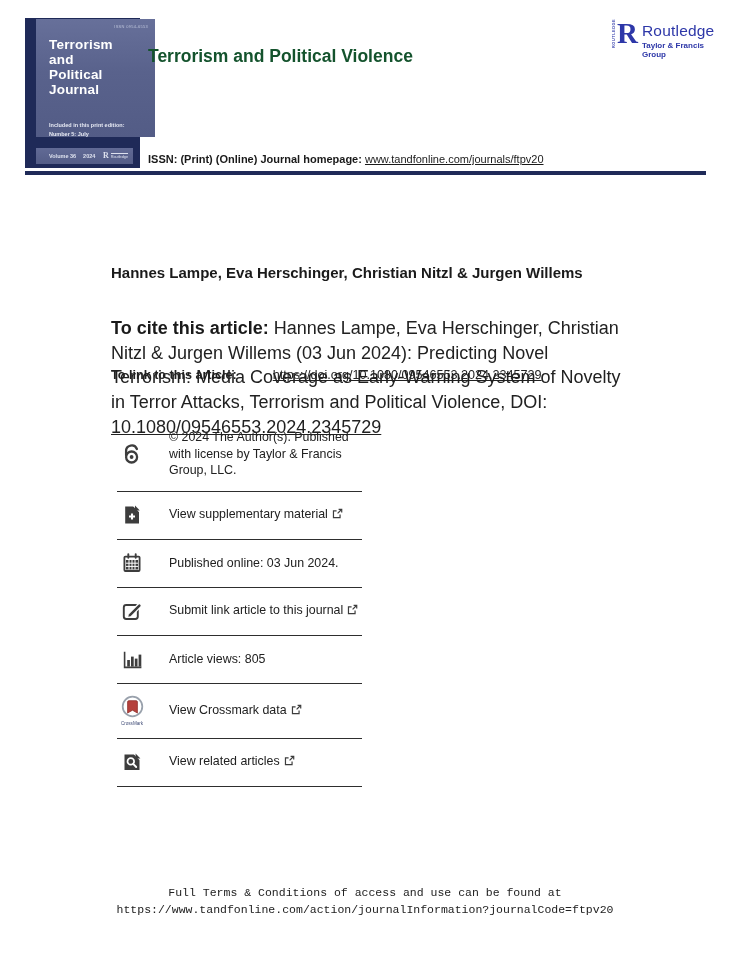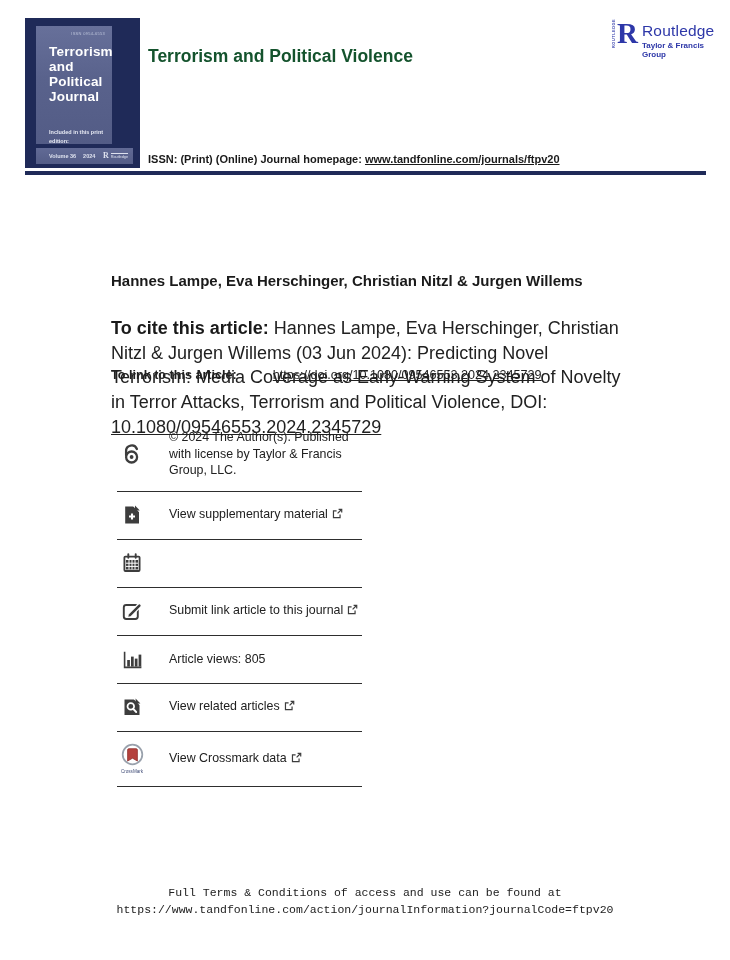--- a/index.html
+++ b/index.html
@@ -1,47 +1,47 @@
 <!DOCTYPE html>
 <html><head>
 <meta charset="utf-8">
 <style>
   * { margin:0; padding:0; box-sizing:border-box; }
   body { background:#e8e8e8; font-family:"Liberation Sans", sans-serif; }
   .page { position:relative; width:730px; height:960px; background:#ffffff; margin:0 auto; overflow:hidden; color:#212121; }
 
   
   .cover { position:absolute; left:25px; top:18px; width:115px; height:150px; background:#1f2a58; }
-  .cover-panel { position:absolute; left:11px; top:8px; width:76px; height:118px;
+  .cover-panel { position:absolute; left:11px; top:1px; width:119px; height:118px;
                  background:linear-gradient(180deg,#67709a 0%,#59628c 45%,#535c86 100%); }
   .cover-issn { text-align:right; padding:5px 7px 0 0; font-size:4px; letter-spacing:.3px; color:#bcc3da; }
   .cover-title { margin-top:9px; padding-left:13px; font-size:13.5px; line-height:1.1; font-weight:bold; color:#ffffff; letter-spacing:.2px; }
   .cover-edition { margin-top:24px; padding-left:13px; font-size:5.5px; line-height:1.6; font-weight:bold; color:#e6e9f3; }
   .cover-band { position:absolute; left:11px; top:130px; width:97px; height:16px;
                 background:linear-gradient(180deg,#616a95,#545d87); display:flex; align-items:center; justify-content:space-between; padding:0 5px 0 13px; }
   .cover-vol { font-size:5.5px; font-weight:bold; color:#dde1ee; display:flex; gap:7px; }
   .cover-pub { display:flex; align-items:center; gap:2px; color:#dde1ee; }
   .cover-pub .r { font-family:"Liberation Serif", serif; font-size:8px; font-weight:bold; line-height:1; }
   .cover-pub .nm { font-size:3.8px; border-top:.5px solid #dde1ee; padding-top:1px; }
 
   
   .journal-title { position:absolute; left:148px; top:46px; font-size:17.5px; font-weight:bold; color:#14532d; }
   .issn-line { position:absolute; left:148px; top:153px; font-size:11px; font-weight:bold; color:#1a1a1a; }
-  .issn-line .url { text-decoration:underline; font-weight:bold;text-align:center; }
+  .issn-line .url { text-decoration:underline; font-weight:normal;text-align:center; }
   .tf-logo { position:absolute; left:612px; top:20px; display:flex; align-items:flex-start; }
   .tf-vert { writing-mode:vertical-rl; transform:rotate(180deg); font-size:3.8px; letter-spacing:.6px; color:#2d37a8; font-weight:bold; height:26px; margin-top:2px; }
   .tf-r { font-family:"Liberation Serif", serif; font-size:29px; line-height:.9; font-weight:bold; color:#2d37a8; margin:0 4px 0 1px; }
   .tf-words { display:flex; flex-direction:column; margin-top:2px; }
   .tf-name { font-size:15.5px; color:#2d37a8; letter-spacing:.2px; }
   .tf-tag { font-size:8px; color:#2d37a8; margin-top:1px;font-weight:bold; }
   .divider { position:absolute; left:25px; top:171px; width:681px; height:3.5px; background:#1f2a58; }
 
   
   .art-title { position:absolute; left:111px; top:192px; width:530px; font-size:23.5px; font-weight:bold; line-height:1.33; color:#1a1a1a; }
-  .authors { position:absolute; left:111px; top:272px; font-size:15px; font-weight:bold; color:#1a1a1a; }
+  .authors { position:absolute; left:111px; top:264px; font-size:15px; font-weight:bold; color:#1a1a1a; }
 
   
   .cite { position:absolute; left:111px; top:316px; width:512px; font-size:18px; line-height:1.37; color:#212121; }
   .cite b { color:#1a1a1a; }
   .cite .doi { text-decoration:underline; }
   .linkline { position:absolute; left:111px; top:368px; font-size:12.6px; color:#212121; }
   .linkline b { margin-right:20px; }
   .linkline .url { text-decoration:underline;padding-left:16px; }
 
   
@@ -146,20 +146,21 @@
 
     <div class="row">
       <span class="ic">
         <svg width="24" height="24" viewBox="0 0 24 24">
           <rect x="4.4" y="5.6" width="15.2" height="14.4" rx="1" fill="none" stroke="#3d3d3d" stroke-width="1.8"></rect>
           <path d="M8.3 3.1 v3.6 M15.7 3.1 v3.6" stroke="#3d3d3d" stroke-width="1.9" stroke-linecap="round"></path>
           <rect x="5.9" y="9" width="12.2" height="9.5" fill="#3d3d3d"></rect>
           <path d="M5.9 12.2 h12.2 M5.9 15.4 h12.2 M9 9 v9.5 M12 9 v9.5 M15 9 v9.5" stroke="#ffffff" stroke-width="1"></path>
         </svg>
       </span>
+      <span class="txt">Published online: 03 Jun 2024.</span>
     </div>
 
     <div class="row">
       <span class="ic">
         <svg width="24" height="24" viewBox="0 0 24 24">
           <rect x="3.8" y="6" width="14" height="14" rx="2.4" fill="none" stroke="#3d3d3d" stroke-width="1.9"></rect>
           <path d="M9.2 16.8 L20.2 5.8" stroke="#ffffff" stroke-width="5"></path>
           <path d="M10.4 15.6 L19.4 6.6" stroke="#3d3d3d" stroke-width="2.5" stroke-linecap="round"></path>
           <path d="M8.3 17.7 L11.2 17 L9 14.8 Z" fill="#3d3d3d"></path>
         </svg>
@@ -179,50 +180,50 @@
           <rect x="11" y="9.6" width="2.7" height="10" fill="#3d3d3d"></rect>
           <rect x="14.8" y="11.6" width="2.7" height="8" fill="#3d3d3d"></rect>
           <rect x="18.6" y="7.6" width="2.7" height="12" fill="#3d3d3d"></rect>
         </svg>
       </span>
       <span class="txt">Article views: 805</span>
     </div>
 
     <div class="row">
       <span class="ic">
+        <svg width="25" height="25" viewBox="0 0 26 26">
+          <circle cx="13" cy="12" r="10.2" fill="#ffffff" stroke="#99a1ac" stroke-width="1.8"></circle>
+          <path d="M9.3 5.9 h7.4 a1.4 1.4 0 0 1 1.4 1.4 v11.5 l-5.1 -3 -5.1 3 V7.3 a1.4 1.4 0 0 1 1.4 -1.4 Z" fill="#b5413c" stroke="#8f2f2b" stroke-width="0.8"></path>
+        </svg>
+        <span class="cm-caption">CrossMark</span>
+      </span>
+      <span class="txt lnk"><span>View Crossmark data</span><span class="ext"><svg width="11" height="11" viewBox="0 0 12 12" fill="none" stroke="#3d3d3d">
+              <path d="M10.6 4.8 V1.4 H7.2" stroke-width="1.3"></path>
+              <path d="M10.4 1.6 L6.1 5.9" stroke-width="1.3"></path>
+              <path d="M8.8 7 v3.4 H1.6 V3.2 H5" stroke-width="1.3"></path>
+            </svg></span></span>
+    </div>
+
+    <div class="row">
+      <span class="ic">
         <svg width="24" height="24" viewBox="0 0 24 24">
           <path d="M4.5 4.5 H15 L19.5 9 V20 H4.5 Z" fill="#3d3d3d"></path>
           <path d="M14.3 3.9 L20.1 9.7" stroke="#ffffff" stroke-width="1.3"></path>
           <path d="M15.6 3.6 L20.4 8.4 L15.6 8.4 Z" fill="#3d3d3d"></path>
           <circle cx="10.8" cy="11.4" r="3.3" fill="none" stroke="#ffffff" stroke-width="1.7"></circle>
           <path d="M13.2 13.8 L16.2 17" stroke="#ffffff" stroke-width="1.9" stroke-linecap="round"></path>
         </svg>
       </span>
       <span class="txt lnk"><span>View related articles</span><span class="ext"><svg width="11" height="11" viewBox="0 0 12 12" fill="none" stroke="#3d3d3d">
               <path d="M10.6 4.8 V1.4 H7.2" stroke-width="1.3"></path>
               <path d="M10.4 1.6 L6.1 5.9" stroke-width="1.3"></path>
               <path d="M8.8 7 v3.4 H1.6 V3.2 H5" stroke-width="1.3"></path>
             </svg></span></span>
     </div>
 
-    <div class="row">
-      <span class="ic">
-        <svg width="25" height="25" viewBox="0 0 26 26">
-          <circle cx="13" cy="12" r="10.2" fill="#ffffff" stroke="#99a1ac" stroke-width="1.8"></circle>
-          <path d="M9.3 5.9 h7.4 a1.4 1.4 0 0 1 1.4 1.4 v11.5 l-5.1 -3 -5.1 3 V7.3 a1.4 1.4 0 0 1 1.4 -1.4 Z" fill="#b5413c" stroke="#8f2f2b" stroke-width="0.8"></path>
-        </svg>
-        <span class="cm-caption">CrossMark</span>
-      </span>
-      <span class="txt lnk"><span>View Crossmark data</span><span class="ext"><svg width="11" height="11" viewBox="0 0 12 12" fill="none" stroke="#3d3d3d">
-              <path d="M10.6 4.8 V1.4 H7.2" stroke-width="1.3"></path>
-              <path d="M10.4 1.6 L6.1 5.9" stroke-width="1.3"></path>
-              <path d="M8.8 7 v3.4 H1.6 V3.2 H5" stroke-width="1.3"></path>
-            </svg></span></span>
-    </div>
-
   </div>
 
   <div class="footer">
     <div>Full Terms &amp; Conditions of access and use can be found at</div>
     <div>https://www.tandfonline.com/action/journalInformation?journalCode=ftpv20</div>
   </div>
 
 </div>
 
 </body></html>

